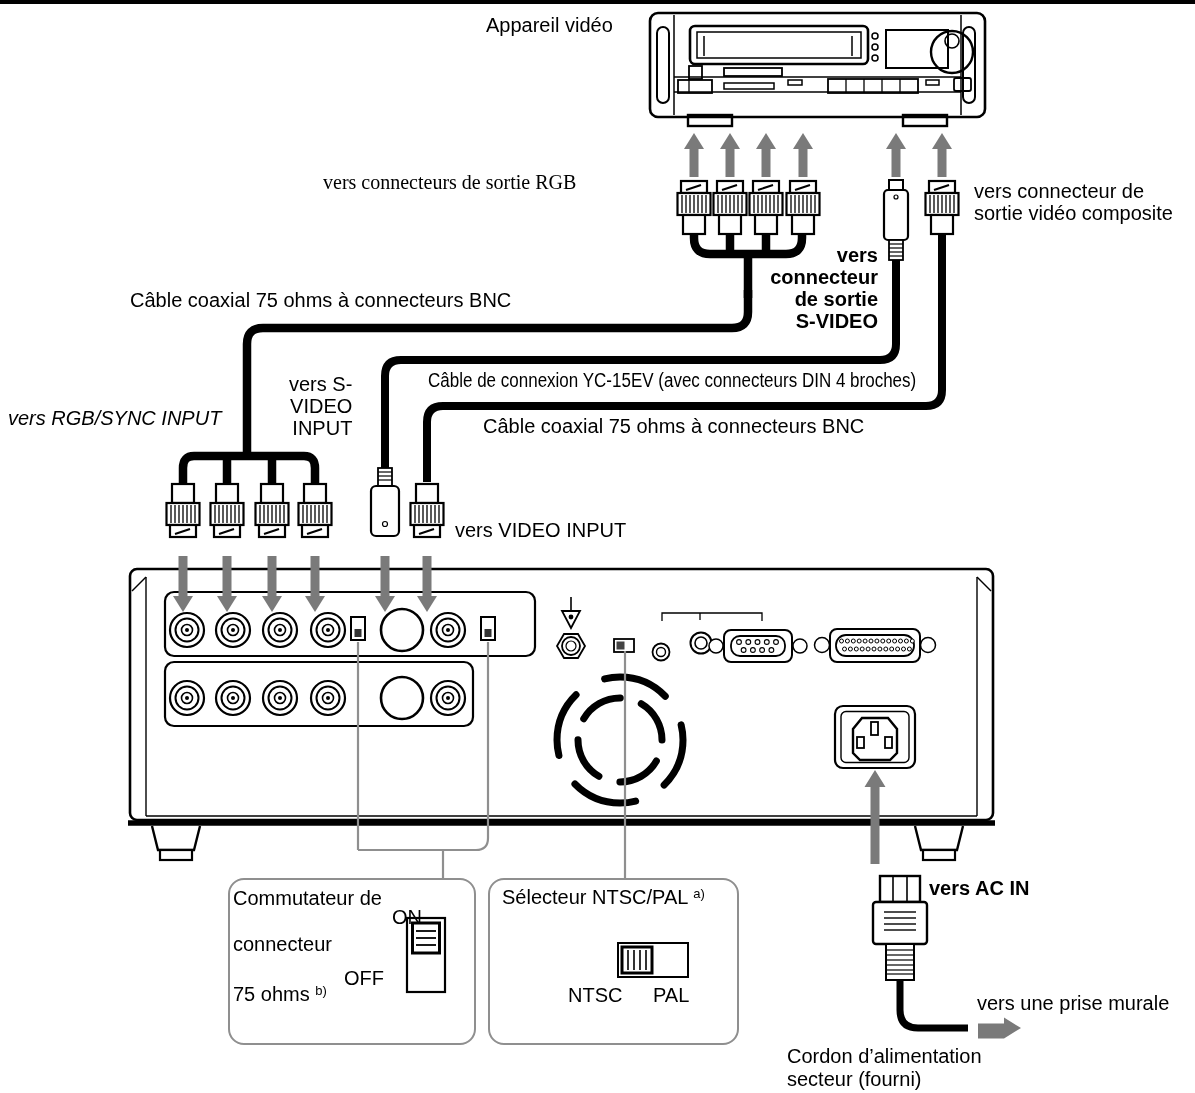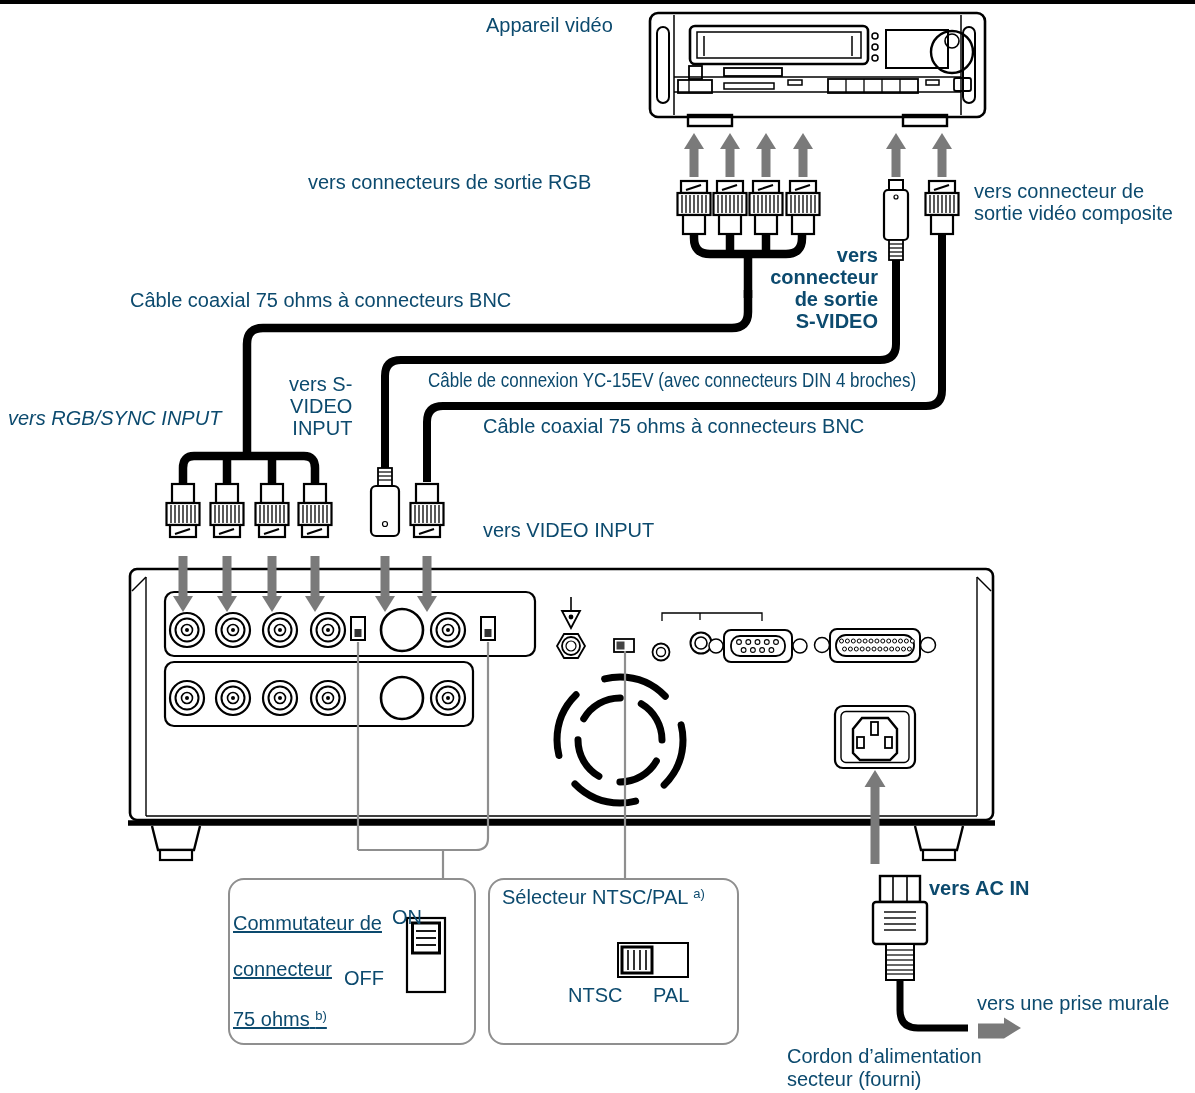--- a/index.html
+++ b/index.html
@@ -1,36 +1,36 @@
 <!DOCTYPE html>
 <html><head>
 <meta charset="utf-8">
 <style>
   html,body{margin:0;padding:0;background:#fff;}
   .page{position:relative;width:1195px;height:1093px;background:#fff;overflow:hidden;
-        font-family:"Liberation Sans",sans-serif;color:#0c4a6e;}
+        font-family:"Liberation Sans",sans-serif;color:#000000;}
   .page svg{position:absolute;left:0;top:0;}
   .lbl{position:absolute;font-size:20px;line-height:22px;white-space:pre-line;z-index:3;}
   .r{text-align:right;font-weight:bold;}
   .cond{transform:scaleX(0.85);transform-origin:left top;white-space:nowrap;}
   sup{font-size:13px;vertical-align:6px;}
   .callout-box{position:absolute;border:2.5px solid #8f8f8f;border-radius:16px;z-index:1;background:transparent;}
   #lbl-appareil{left:486px;top:14px;}
-  #lbl-rgb-out{left:308px;top:171px;width:312px;}
+  #lbl-rgb-out{left:323px;top:171px;width:312px;font-family:Liberation Serif, serif;}
   #lbl-composite{left:974px;top:180px;width:224px;}
   #lbl-svideo-out{left:738px;top:244px;width:140px;}
   #lbl-coax1{left:130px;top:289px;}
   #lbl-svideo-in{left:289px;top:373px;text-align:right;}
   #lbl-yc15ev{left:428px;top:369px;}
   #lbl-rgbsync{left:8px;top:407px;font-style:italic;}
   #lbl-coax2{left:483px;top:415px;}
-  #lbl-videoin{left:455px;top:519px;margin-left:28px;}
+  #lbl-videoin{left:455px;top:519px;}
   #box-termination{left:228px;top:878px;width:244px;height:163px;}
   #box-selector{left:488px;top:878px;width:247px;height:163px;}
-  #lbl-term{left:233px;top:889px;line-height:23px;text-decoration:underline;}
+  #lbl-term{left:233px;top:864px;line-height:23px;}
   #lbl-on{left:364px;top:906px;margin-left:28px;}
   #lbl-off{left:344px;top:967px;text-align:right;}
   #lbl-selector{left:502px;top:883px;}
   #lbl-ntsc{left:568px;top:984px;text-align:right;}
   #lbl-pal{left:653px;top:984px;}
   #lbl-acin{left:929px;top:877px;font-weight:bold;}
   #lbl-prise{left:977px;top:992px;}
   #lbl-cordon{left:787px;top:1045px;line-height:23px;}
 </style>
 </head>

